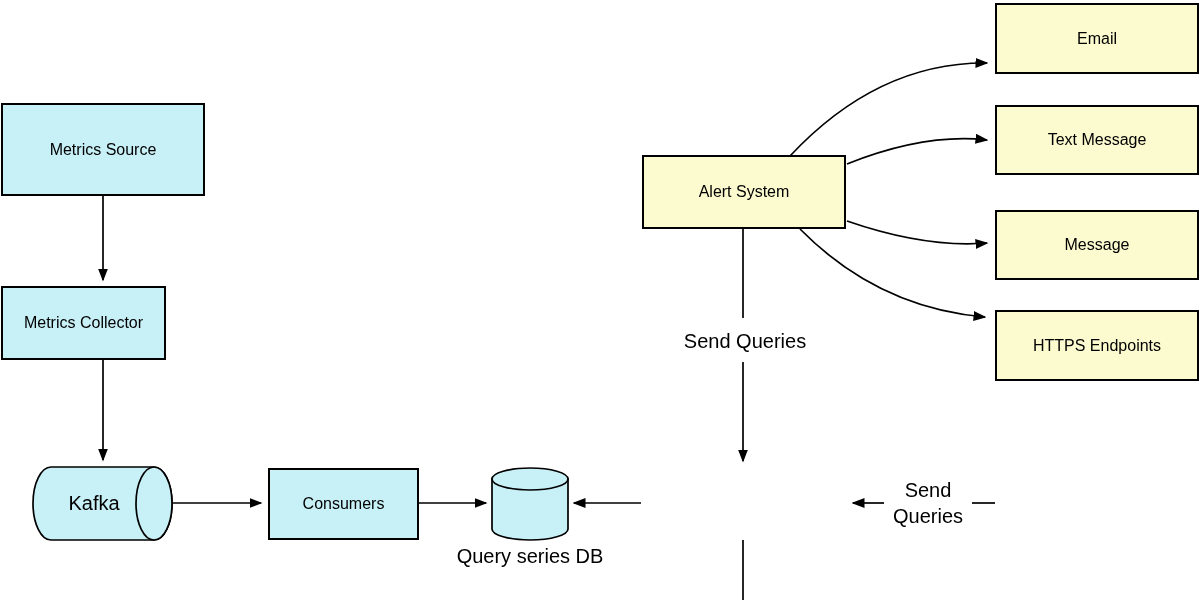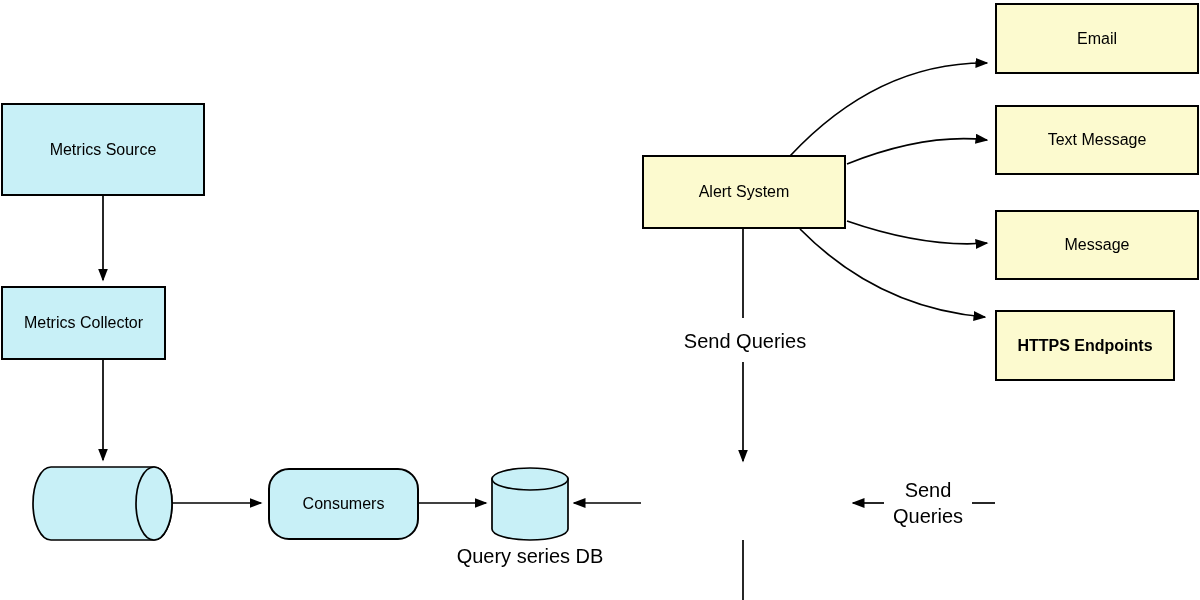--- a/index.html
+++ b/index.html
@@ -54,27 +54,27 @@
   .float-label {
     position: absolute;
     font-size: 20px;
     line-height: 1.3;
     text-align: center;
   }
 
   
   #n-metrics-source   { left: 1px;   top: 103px; width: 204px; height: 93px; }
   #n-metrics-collector{ left: 1px;   top: 286px; width: 165px; height: 74px; }
-  #n-consumers        { left: 268px; top: 468px; width: 151px; height: 72px; border-radius: 21px; }
+  #n-consumers        { left: 268px; top: 468px; width: 151px; height: 72px; }
   #n-query-service    { left: 641px; top: 468px; width: 205px; height: 72px; }
   #n-alert-system     { left: 642px; top: 155px; width: 204px; height: 74px; }
   #n-email            { left: 995px; top: 3px;   width: 204px; height: 71px; }
   #n-text-message     { left: 995px; top: 105px; width: 204px; height: 70px; }
   #n-pageduty         { left: 995px; top: 210px; width: 204px; height: 70px; }
-  #n-https-endpoints  { left: 995px; top: 310px; width: 180px; height: 71px; font-weight: bold; }
+  #n-https-endpoints  { left: 995px; top: 310px; width: 204px; height: 71px; }
   #n-visualization    { left: 995px; top: 468px; width: 204px; height: 72px; }
 
   #l-kafka            { left: 33px;  top: 467px; width: 122px; height: 73px; }
   #l-tsdb             { left: 440px; top: 543px; width: 180px; }
   #l-send-queries-v   { left: 670px; top: 328px; width: 150px; }
   #l-send-queries-h   { left: 888px; top: 477px; width: 80px;  }
 </style>
 </head>
 <body>
 
@@ -116,17 +116,18 @@
 
   <div class="node cyan" id="n-metrics-source">Metrics Source</div>
   <div class="node cyan" id="n-metrics-collector">Metrics Collector</div>
   <div class="node cyan" id="n-consumers">Consumers</div>
   <div class="node yellow" id="n-alert-system">Alert System</div>
   <div class="node yellow" id="n-email">Email</div>
   <div class="node yellow" id="n-text-message">Text Message</div>
   <div class="node yellow" id="n-pageduty">Message</div>
   <div class="node yellow" id="n-https-endpoints">HTTPS Endpoints</div>
 
+  <div class="cyl-label" id="l-kafka">Kafka</div>
   <div class="float-label" id="l-tsdb">Query series DB</div>
   <div class="float-label" id="l-send-queries-v">Send Queries</div>
   <div class="float-label" id="l-send-queries-h">Send Queries</div>
 
 </div>
 
 </body></html>

